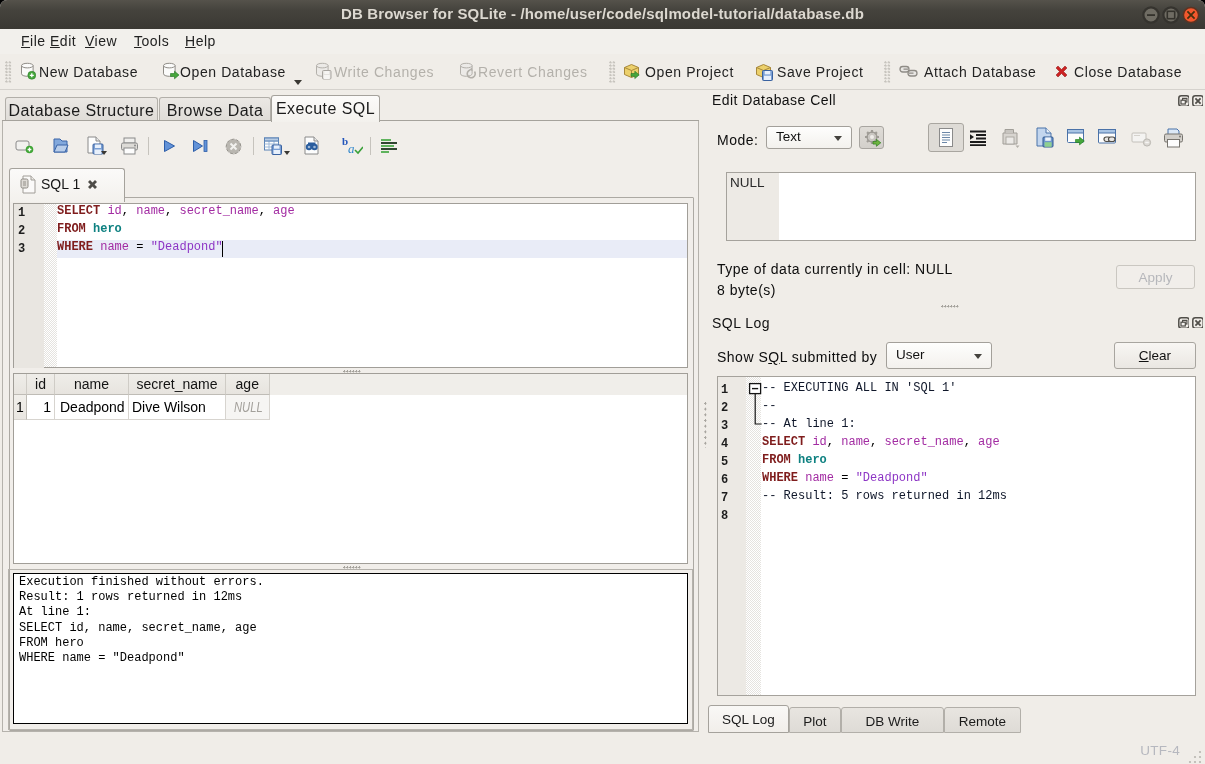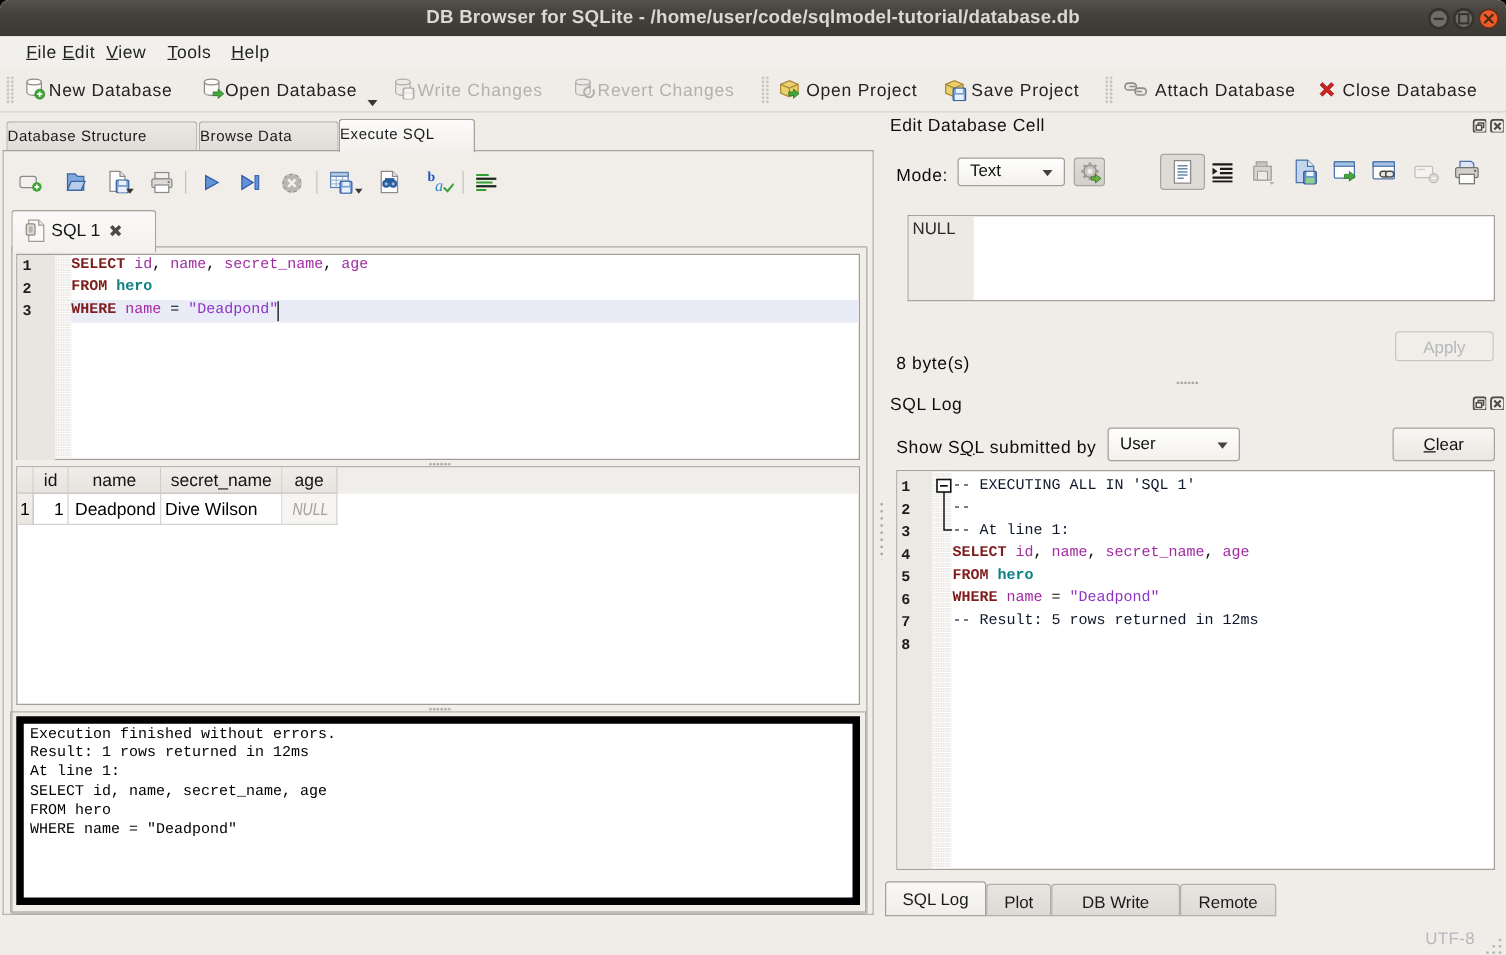--- a/index.html
+++ b/index.html
@@ -13,21 +13,21 @@
 #menubar{position:absolute;left:0;top:29px;width:1205px;height:25px;background:#f2f0ec;color:#222;font-size:14px;letter-spacing:0.5px}
 #menubar span{position:absolute;top:4px}
 #menubar u{text-decoration:underline}
 
 #toolbar{position:absolute;left:0;top:54px;width:1205px;height:35px;background:#f0ede8;color:#232323;font-size:14px}
 .tbtxt{position:absolute;top:10px;white-space:nowrap;letter-spacing:0.6px}
 .tbtxt.dis{color:#b4b1ab}
 .grip{position:absolute;top:7px;width:7px;height:22px;background-image:radial-gradient(circle at 1.4px 1.4px,#c6c3bd 1px,transparent 1.2px);background-size:3.5px 3.2px}
 .tick{position:absolute;width:0;height:0;border-left:4px solid transparent;border-right:4px solid transparent;border-top:5px solid #55524c}
 
-.mtab{position:absolute;top:97px;height:23px;background:linear-gradient(#ebe8e4,#e0ddd8);border:1px solid #b2afa9;border-bottom:none;border-radius:3px 3px 0 0;font-size:12px;color:#1b1b1b;letter-spacing:0.45px}
+.mtab{position:absolute;top:97px;height:23px;background:linear-gradient(#ebe8e4,#e0ddd8);border:1px solid #b2afa9;border-bottom:none;border-radius:3px 3px 0 0;font-size:16px;color:#1b1b1b;text-align:center;letter-spacing:0.45px}
 .mtab.active{top:95px;height:27px;background:linear-gradient(#fcfbfa,#f3f1ed);border-color:#a5a29c;z-index:3}
 .mtab span{position:absolute;left:0;right:0;top:4px}
 #panetop{position:absolute;left:2px;top:120px;width:697px;height:1px;background:#a5a29c;z-index:2}
 
 #pane{position:absolute;left:2px;top:120px;width:697px;height:612px;background:#f1eeea;border:1px solid #b5b2ac;border-top:none}
 #groupfr{position:absolute;left:9px;top:197px;width:685px;height:534px;border:1px solid #aca9a3;border-radius:1px}
 
 #edbox{position:absolute;left:13px;top:203px;width:675px;height:165px;background:#fff;border:1px solid #a19e98}
 #gutter{position:absolute;left:0;top:0;width:30px;height:164px;background:#e9e6e1;color:#1d1d1d;font:bold 12px "Liberation Mono",monospace}
 #gutter div{height:18px;line-height:18px;padding-left:4px}
@@ -41,21 +41,21 @@
 .cmt{color:#0f172a}
 .caret{position:absolute;width:1px;height:16px;background:#000}
 
 .hdots{position:absolute;width:18px;height:3px;background-image:radial-gradient(circle at 1.4px 1.4px,#a5a29c 1px,transparent 1.2px);background-size:3px 3px}
 
 #resbox{position:absolute;left:13px;top:373px;width:675px;height:191px;background:#fff;border:1px solid #a19e98}
 .th{position:absolute;top:0;height:21px;background:linear-gradient(#efede9,#e7e4df);border-right:1px solid #cfccc6;border-bottom:1px solid #bfbcb6;font-size:14px;color:#141414;text-align:center;line-height:21px}
 .td{position:absolute;top:21px;height:24.5px;border-right:1px solid #d7d4cf;border-bottom:1px solid #d7d4cf;font-size:14px;color:#000;line-height:24px}
 
 #msgfr{position:absolute;left:8px;top:569px;width:685px;height:161px;border:1px solid #b5b2ac}
-#msgbox{position:absolute;left:4px;top:3px;width:675px;height:151px;background:#fff;border:6px solid #000000;font:12px "Liberation Mono",monospace;color:#000;line-height:15.2px;padding:1px 0 0 5px;white-space:pre}
+#msgbox{position:absolute;left:4px;top:3px;width:675px;height:151px;background:#fff;border:1px solid #000000;font:12px "Liberation Mono",monospace;color:#000;line-height:15.2px;padding:1px 0 0 5px;white-space:pre}
 
 .docktitle{position:absolute;font-size:14px;color:#101010;letter-spacing:0.45px}
 .dockbtn{position:absolute;width:11px;height:11px}
 .label13{position:absolute;font-size:14px;color:#0c0c0c;white-space:nowrap;letter-spacing:0.5px}
 .combo{position:absolute;background:linear-gradient(#fefefd,#f3f1ed);border:1px solid #a3a09a;border-radius:3px;font-size:13.5px;color:#111}
 .combo .ctext{position:absolute;left:9px;top:4px}
 .combo .carr{position:absolute;right:9px;top:10px;width:0;height:0;border-left:4px solid transparent;border-right:4px solid transparent;border-top:5px solid #44423d}
 .btn{position:absolute;border:1px solid #a8a59f;border-radius:3px;background:linear-gradient(#f8f6f3,#eae7e2);font-size:13.5px;color:#111;text-align:center}
 .btn.dis{background:#f1eeea;border-color:#cac7c1;color:#b6b7bb}
 #nullbox{position:absolute;left:726px;top:172px;width:470px;height:69px;background:#fff;border:1px solid #a5a29c}
@@ -369,20 +369,21 @@
   <path d="M5 7 v-5 h9 l2 2 v3" fill="#dce8f6" stroke="#4a72a8"></path>
   <rect x="1.5" y="7" width="18" height="8" rx="1.5" fill="#d2cfca" stroke="#77746e"></rect>
   <rect x="4.5" y="12.5" width="12" height="7.5" fill="#fdfdfd" stroke="#77746e"></rect>
   <circle cx="17" cy="9.5" r="1" fill="#77746e"></circle>
 </svg>
 
 <div id="nullbox">
       <div id="nullstrip"></div>
       <div class="abs" style="left:3px;top:2px;font-size:13.5px;color:#2a2a2a">NULL</div>
     </div>
+<div class="label13" style="left:717px;top:261px">Type of data currently in cell: NULL</div>
 <div class="label13" style="left:717px;top:282px">8 byte(s)</div>
 <div class="btn dis" style="left:1116px;top:265px;width:79px;height:24px;line-height:23px">Apply</div>
 <div class="hdots" style="left:941px;top:305px"></div>
 
 <div class="docktitle" style="left:712px;top:315px">SQL Log</div>
 <svg class="dockbtn" style="left:1178px;top:317px" width="12" height="12">
       <rect x="0.8" y="0.8" width="10.4" height="10.4" rx="2.5" fill="none" stroke="#504e49" stroke-width="1.5"></rect>
       <rect x="4.6" y="3.4" width="4.3" height="3.6" fill="none" stroke="#504e49" stroke-width="1.2"></rect>
       <rect x="3" y="5.2" width="4.3" height="3.8" fill="#f4f2ef" stroke="#504e49" stroke-width="1.2"></rect>
     </svg>
@@ -430,21 +431,21 @@
 <div class="btab" style="left:789px;width:52px">
       <span>Plot</span>
     </div>
 <div class="btab" style="left:841px;width:103px">
       <span>DB Write</span>
     </div>
 <div class="btab" style="left:944px;width:77px">
       <span>Remote</span>
     </div>
 
-<div id="utf8">UTF-8</div>
+<div id="utf8">UTF-4</div>
 <svg class="abs" style="right:2px;top:749px" width="16" height="16">
       <g fill="#b9b6b0">
         <circle cx="13" cy="3" r="1.1"></circle>
         <circle cx="8" cy="8" r="1.1"></circle>
         <circle cx="13" cy="8" r="1.1"></circle>
         <circle cx="3" cy="13" r="1.1"></circle>
         <circle cx="8" cy="13" r="1.1"></circle>
         <circle cx="13" cy="13" r="1.1"></circle>
       </g>
     </svg>

